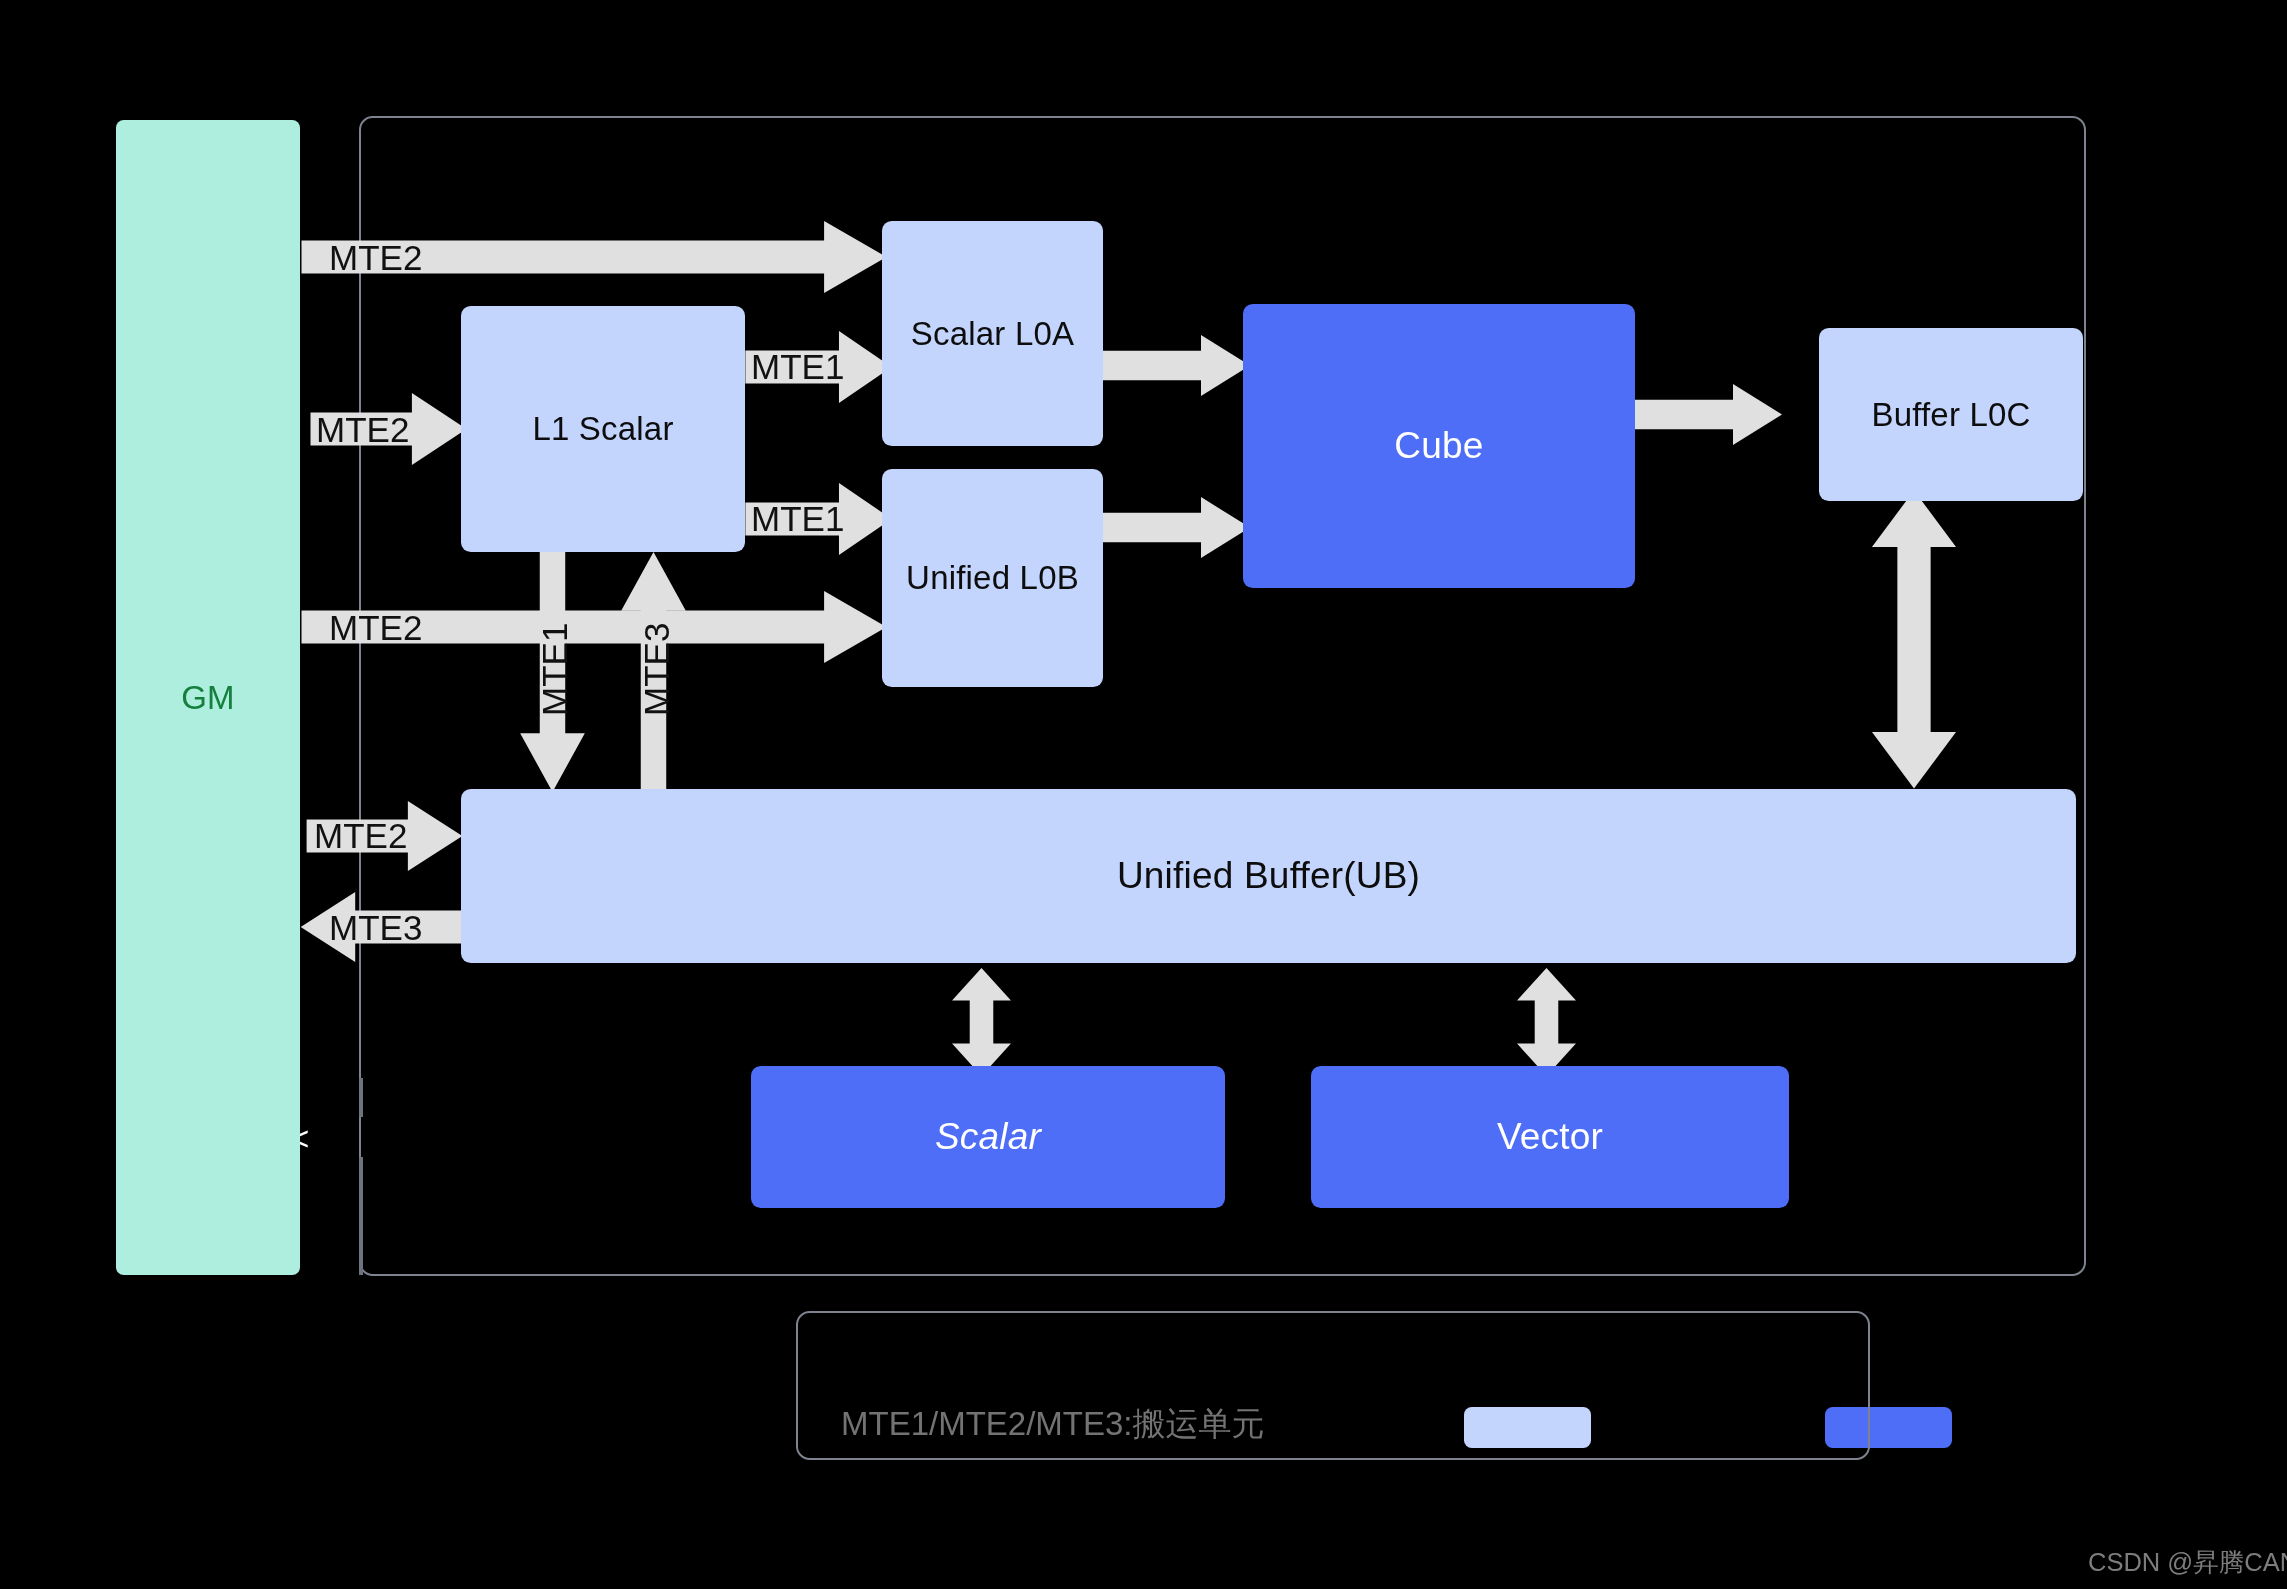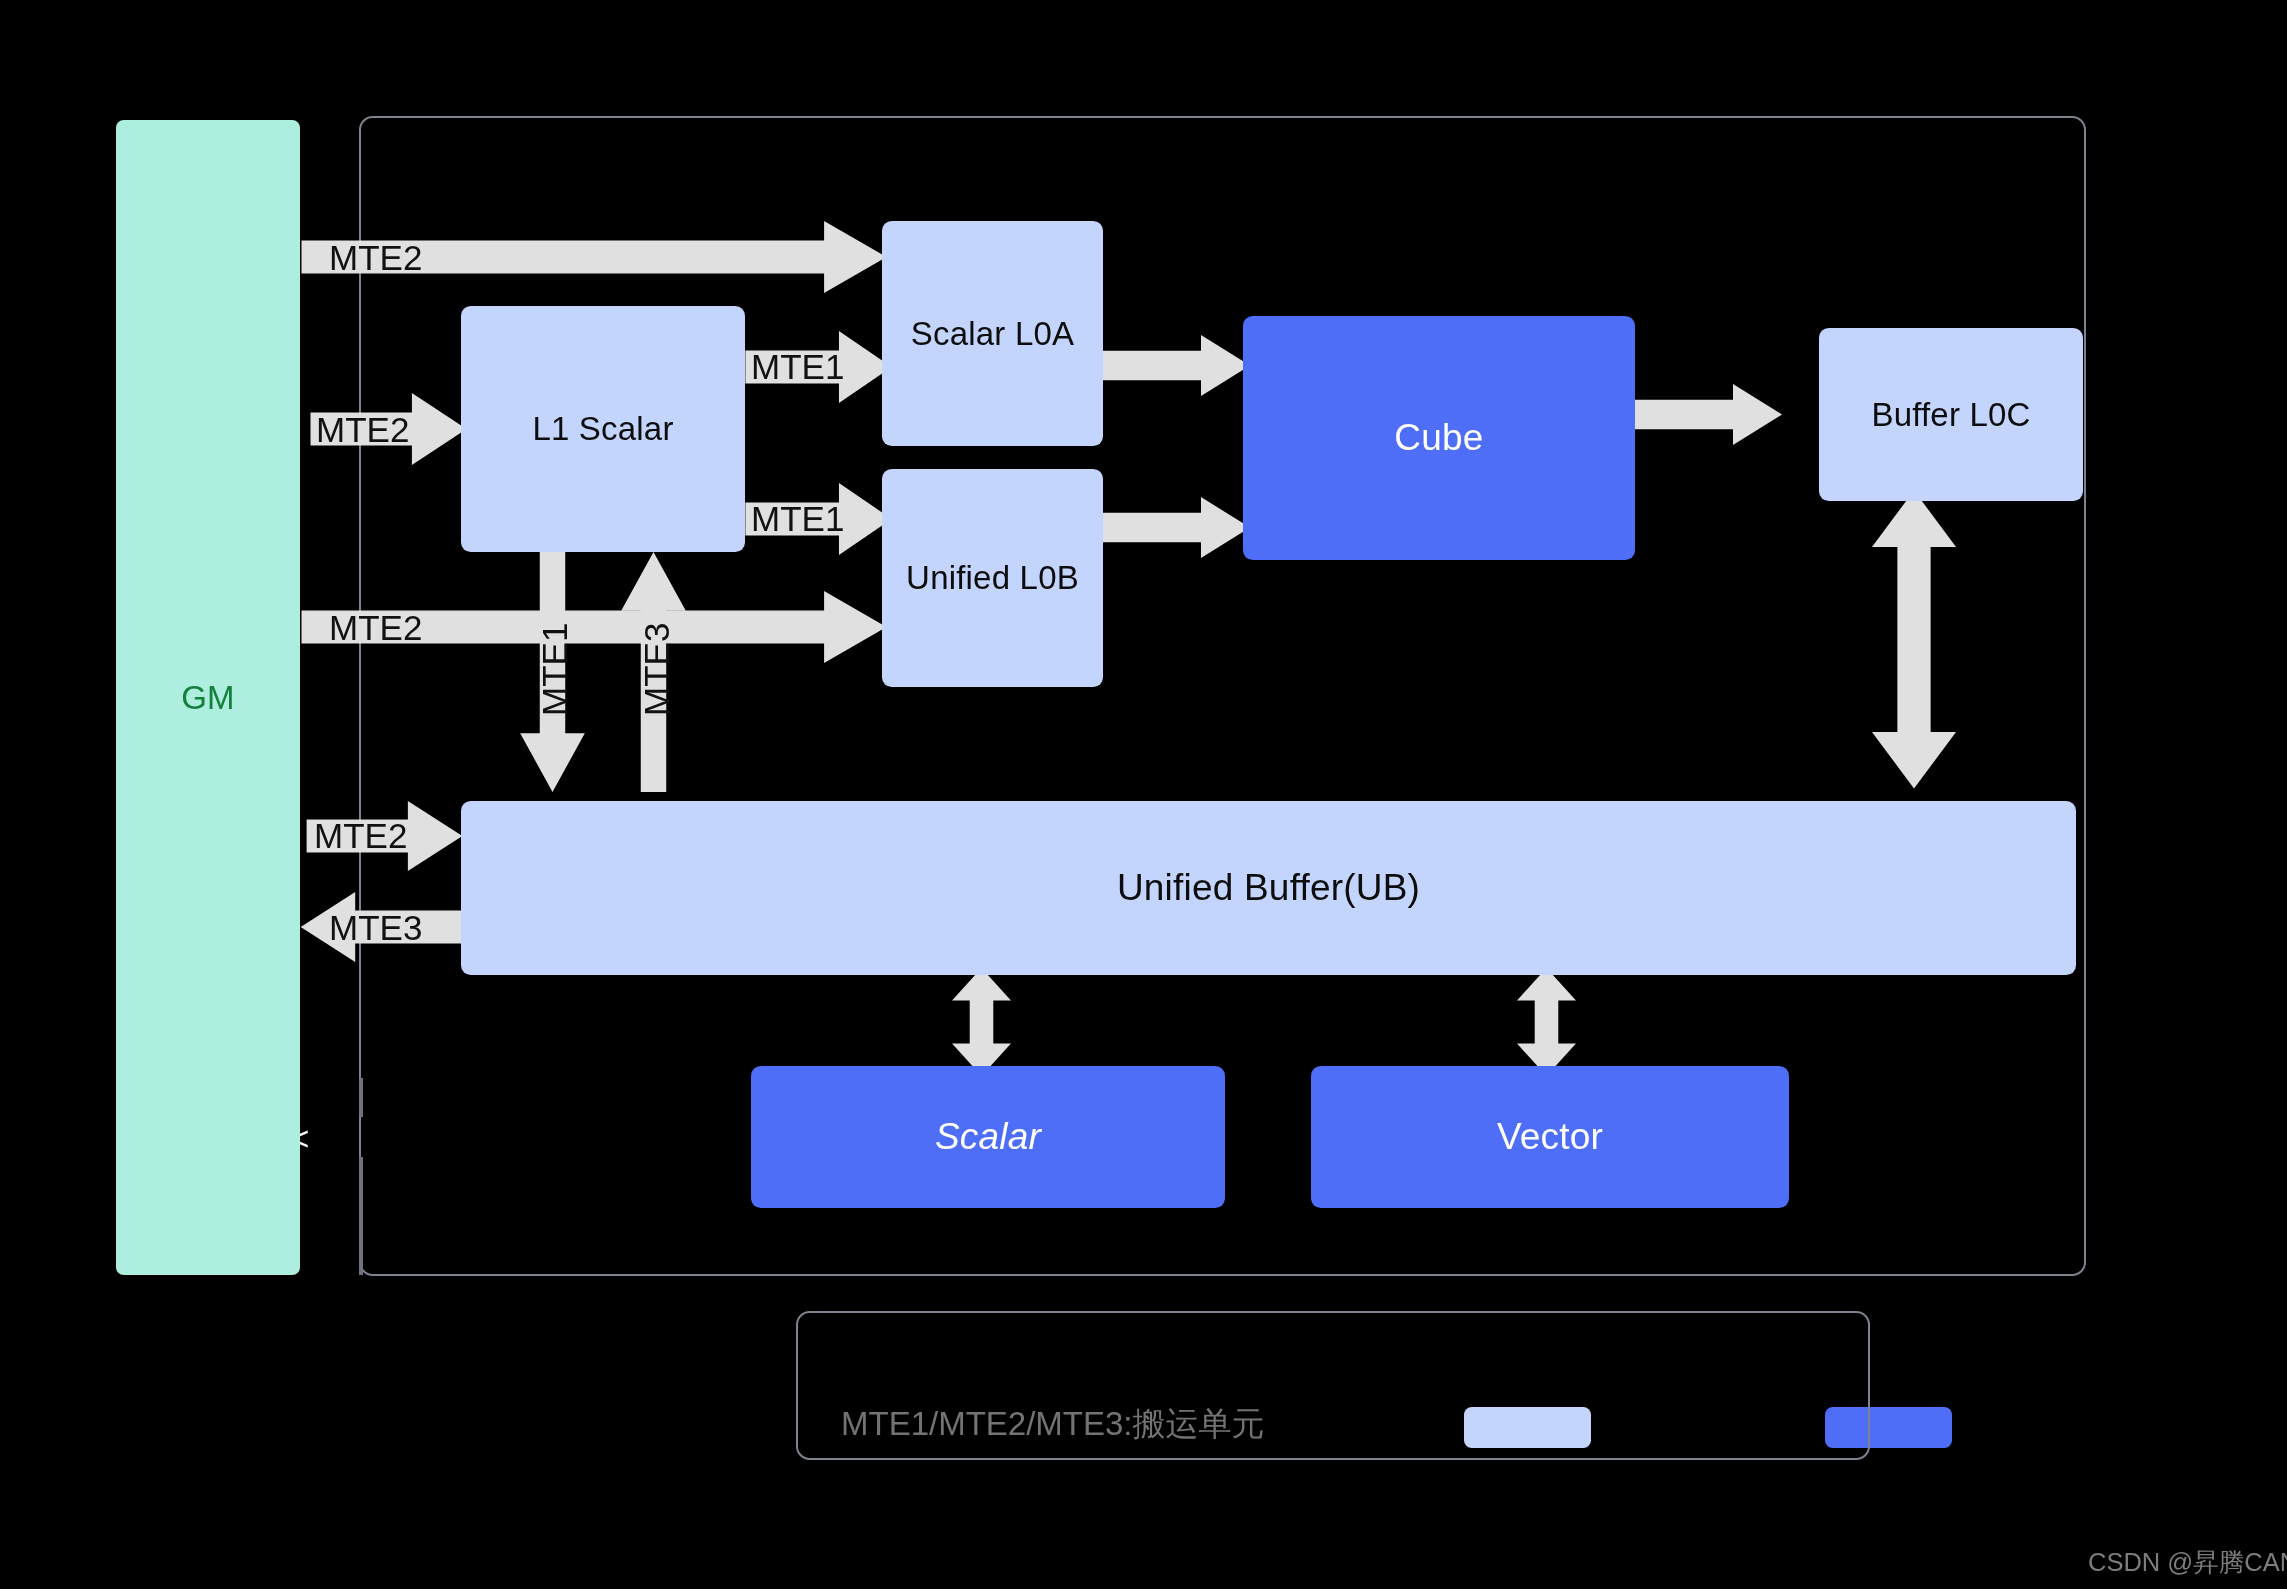--- a/index.html
+++ b/index.html
@@ -244,29 +244,29 @@
   </div>
 
   <div class="block block-light" style="left:882px; top:221px; width:221px; height:225px;">
     <span class="block-label">Scalar L0A</span>
   </div>
 
   <div class="block block-light" style="left:882px; top:469px; width:221px; height:218px;">
     <span class="block-label">Unified L0B</span>
   </div>
 
-  <div class="block block-strong" style="left:1243px; top:316px; width:392px; height:244px;">
+  <div class="block block-strong" style="left:1243px; top:304px; width:392px; height:284px;">
     <span class="block-label big">Cube</span>
   </div>
 
   <div class="block block-light" style="left:1819px; top:328px; width:264px; height:173px;">
     <span class="block-label">Buffer L0C</span>
   </div>
 
-  <div class="block block-light" style="left:461px; top:789px; width:1615px; height:174px;margin-top:12px;">
+  <div class="block block-light" style="left:461px; top:789px; width:1615px; height:174px;">
     <span class="block-label big">Unified Buffer(UB)</span>
   </div>
 
   <div class="block block-strong" style="left:751px; top:1066px; width:474px; height:142px;font-style:italic;">
     <span class="block-label big">Scalar</span>
   </div>
 
   <div class="block block-strong" style="left:1311px; top:1066px; width:478px; height:142px;">
     <span class="block-label big">Vector</span>
   </div>

